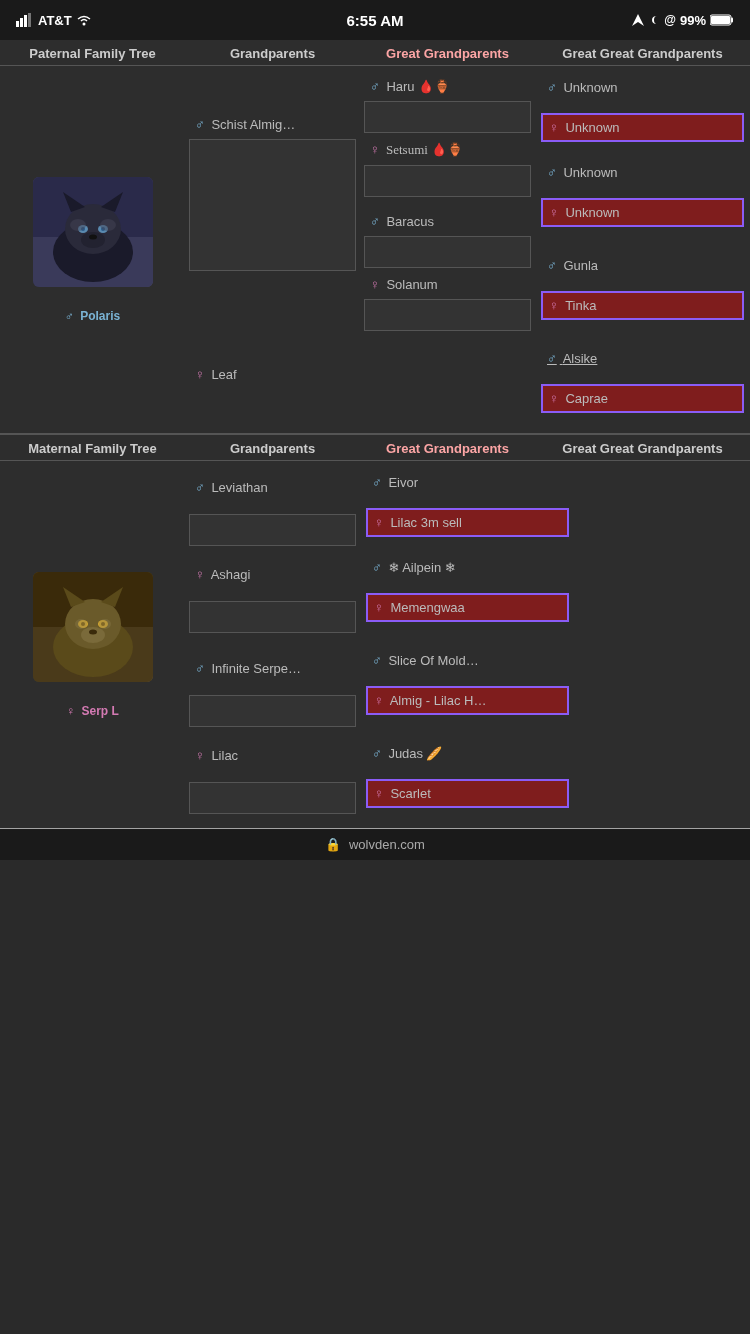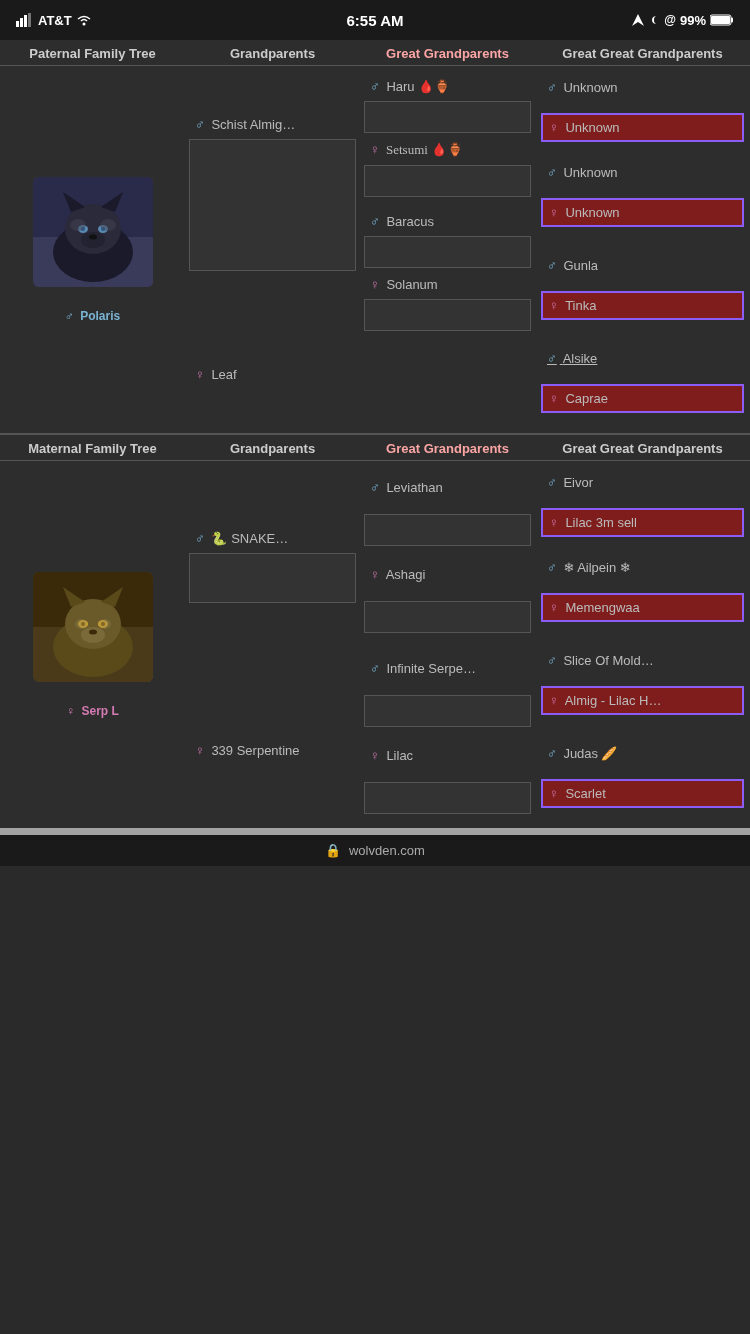--- a/index.html
+++ b/index.html
@@ -75,21 +75,21 @@
       background: #555;
     }
 
     
     .bottom-bar {
       background: #1a1a1a;
       text-align: center;
       padding: 8px;
       color: #aaa;
       font-size: 13px;
-      border-top: 7px solid #a3a3a3;
+      border-top: 1px solid #a3a3a3;
     }
 
     .lock-icon { margin-right: 4px; }
 
     
     .paternal-tree, .maternal-tree {
       position: relative;
     }
 
     .tree-grid {
@@ -363,36 +363,20 @@
           <ellipse cx="48" cy="52" rx="6" ry="5" fill="#8a7a4a" opacity="0.4"></ellipse>
           <ellipse cx="72" cy="52" rx="6" ry="5" fill="#8a7a4a" opacity="0.4"></ellipse>
         </svg>
       </div>
       <div class="wolf-name" style="color:#d47ab3;">
         <span class="gender-symbol gender-female">♀</span>
         <span>Serp L</span>
       </div>
     </div>
 
-    <div class="col2">
-      <div style="margin-bottom:8px;">
-        <div class="gp-name">
-          <span class="gender-symbol">♂</span>
-          <span class="emoji">🐍 </span>
-          <span>SNAKE…</span>
-        </div>
-        <div class="gp-name-box" style="height:50px;"></div>
-      </div>
-      <div style="margin-top:12px;">
-        <div class="gp-name">
-          <span class="gender-symbol gender-female">♀</span>
-          <span>339 Serpentine</span>
-        </div>
-      </div>
-    </div>
 
     <div class="col3">
       <div class="gp-name">
         <span class="gender-symbol">♂</span>
         <span>Leviathan</span>
       </div>
       <div class="gp-name-box" style="height:32px;"></div>
 
       <div class="gp-name" style="margin-top:4px;">
         <span class="gender-symbol gender-female">♀</span>

